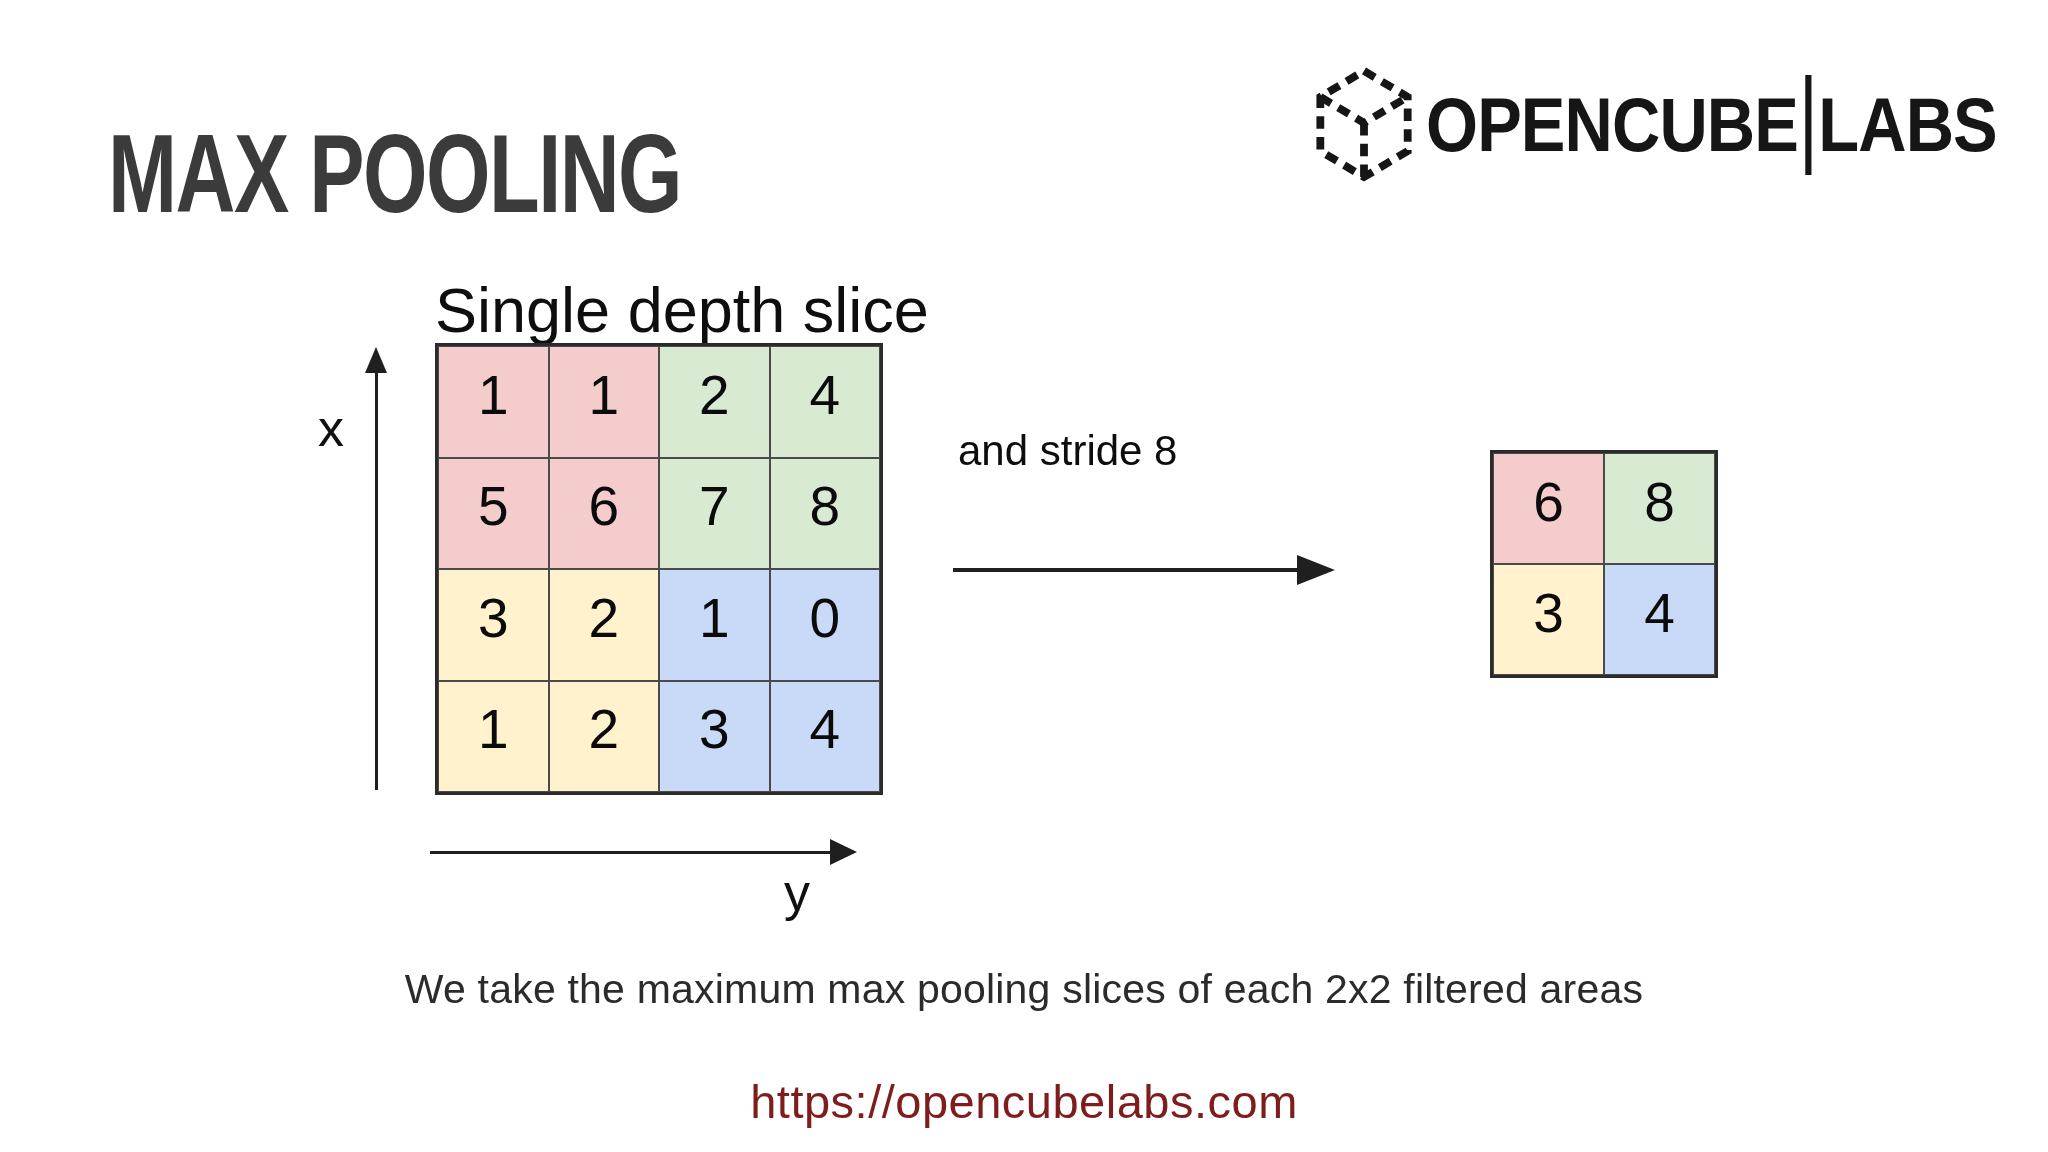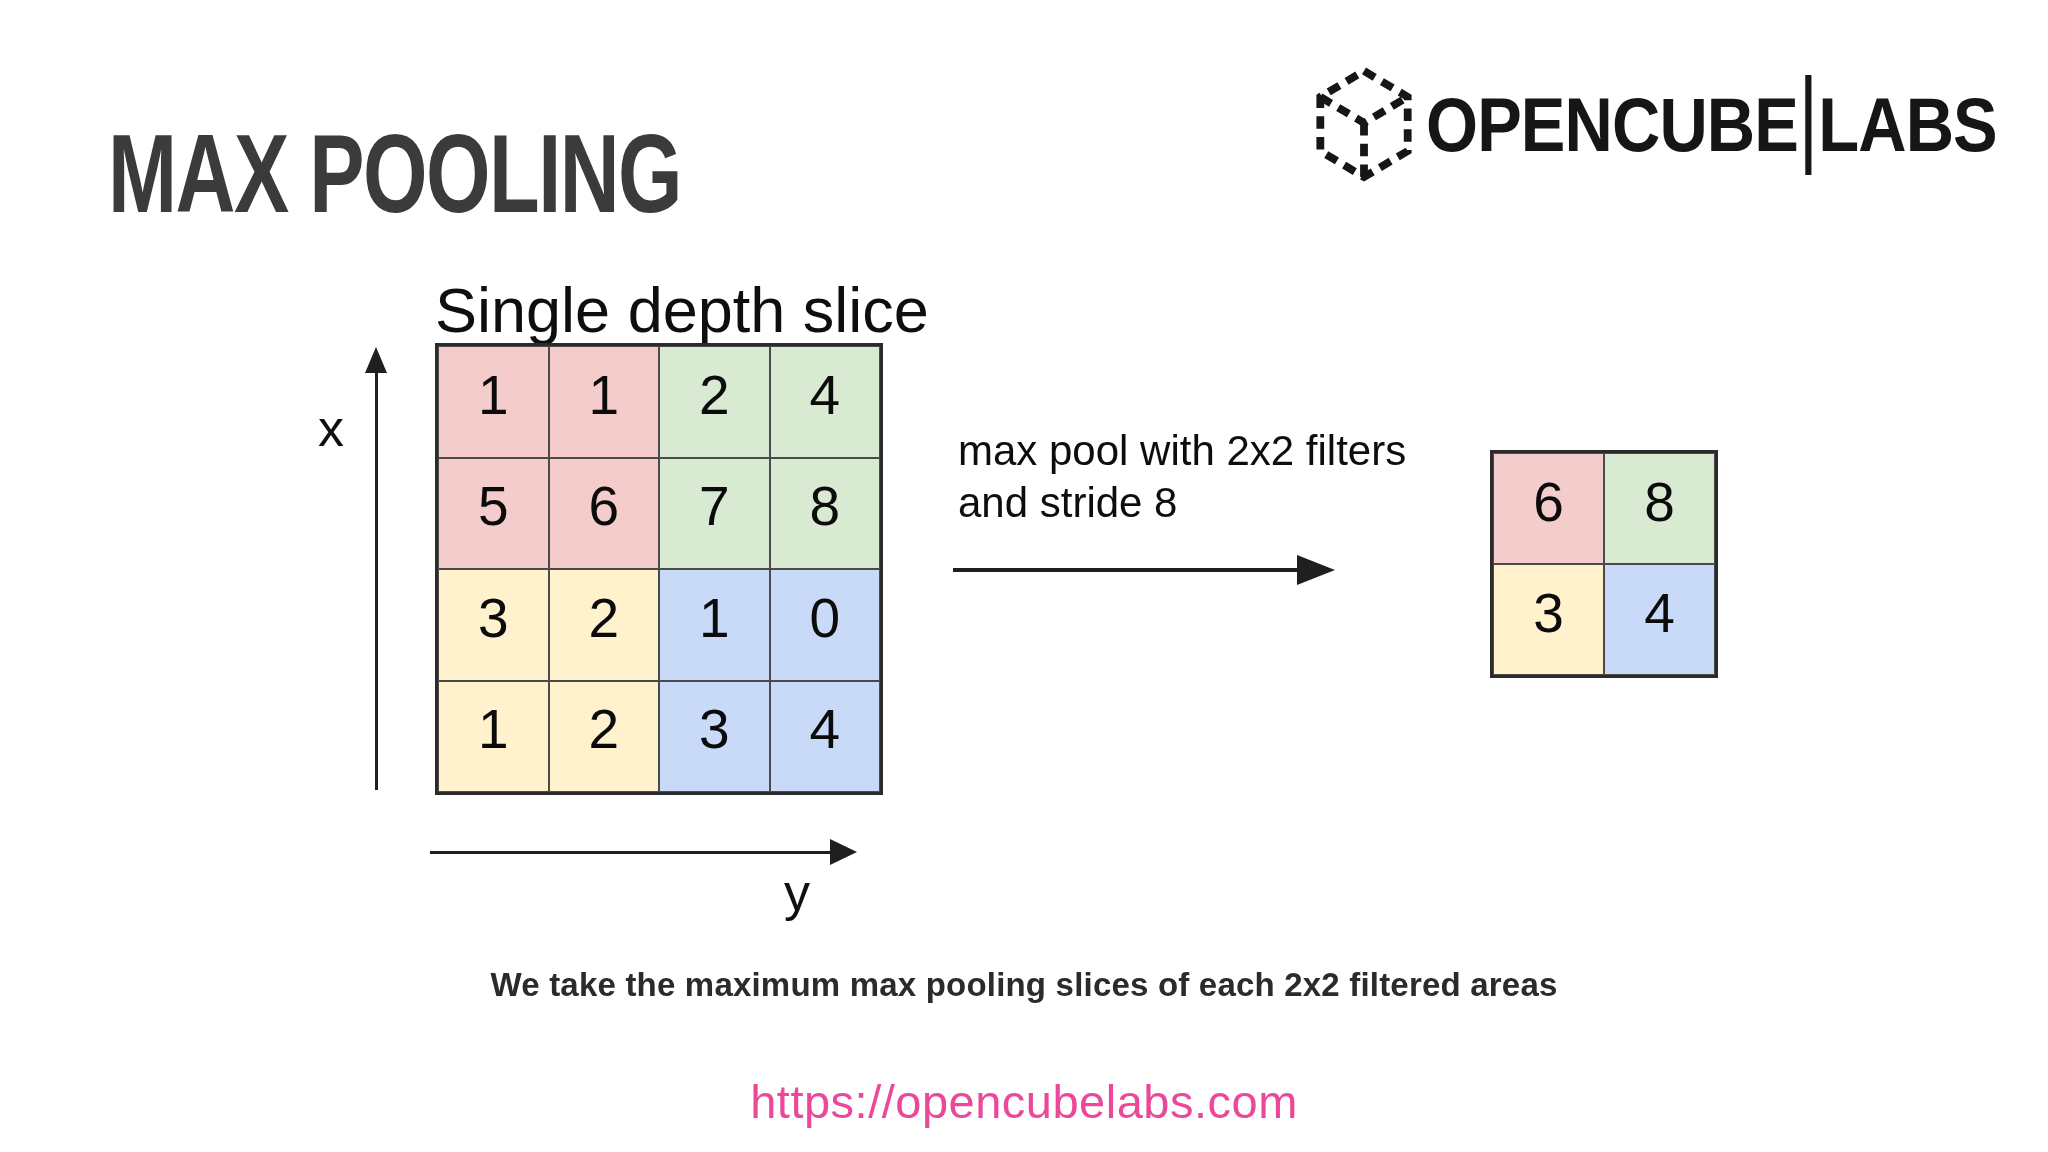--- a/index.html
+++ b/index.html
@@ -44,24 +44,24 @@
   .y-label{left:784px;top:862px;}
 
   .op-text{position:absolute;left:958px;top:425px;font-size:42px;line-height:1.24;
            color:#0d0d0d;white-space:nowrap;}
   .op-line{position:absolute;left:953px;top:568px;width:346px;height:4px;background:#1f1f1f;}
   .op-head{position:absolute;left:1297px;top:555px;width:0;height:0;
            border-top:15px solid transparent;border-bottom:15px solid transparent;
            border-left:38px solid #1f1f1f;}
 
   
-  .caption{position:absolute;left:0;top:966px;width:100%;text-align:center;font-size:33px;
-           color:#2b2b2b;letter-spacing:0.2px;font-weight:bold;}
+  .caption{position:absolute;left:0;top:966px;width:100%;text-align:center;font-size:41px;
+           color:#2b2b2b;letter-spacing:0.2px;}
   .site-url{position:absolute;left:0;top:1074px;width:100%;text-align:center;font-size:47px;
-            color:#ec4899;letter-spacing:0.5px;}
+            color:#7f1d1d;letter-spacing:0.5px;}
 </style>
 </head>
 <body>
 
 <div class="canvas">
 
   <h1 class="page-title">MAX POOLING</h1>
 
   <div class="logo">
     <svg width="104" height="118" viewBox="0 0 100 112">
@@ -101,21 +101,20 @@
 
   <div class="vhead"></div>
   <div class="vline"></div>
   <div class="axis-label x-label">x</div>
 
   <div class="hline"></div>
   <div class="hhead"></div>
   <div class="axis-label y-label">y</div>
 
   <div class="op-text">
-    <div>max pool with 2x2 filters</div>
     <div>and stride 8</div>
   </div>
   <div class="op-line"></div>
   <div class="op-head"></div>
 
   <div class="grid grid2">
       <div class="cell" style="background: rgb(244, 204, 204);">6</div>
       <div class="cell" style="background: rgb(217, 234, 211);">8</div>
       <div class="cell" style="background: rgb(255, 242, 204);">3</div>
       <div class="cell" style="background: rgb(201, 218, 248);">4</div>

